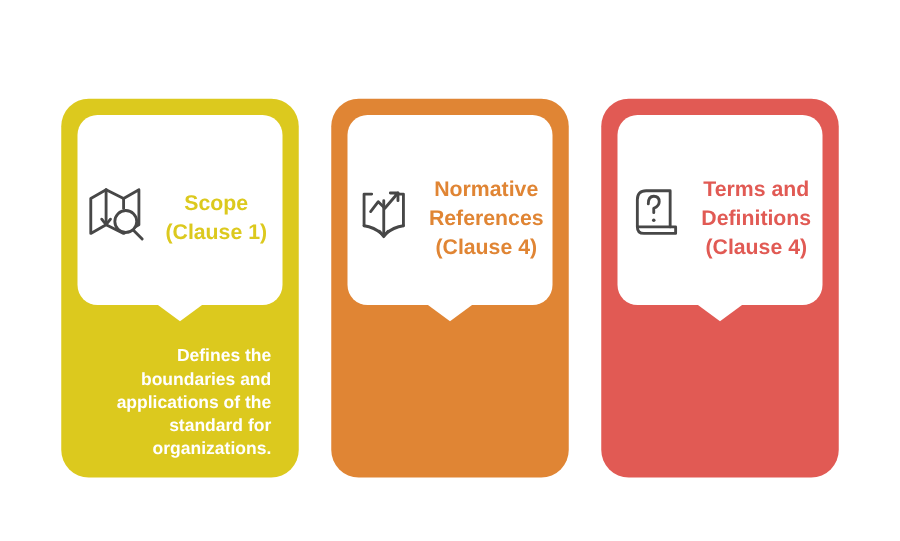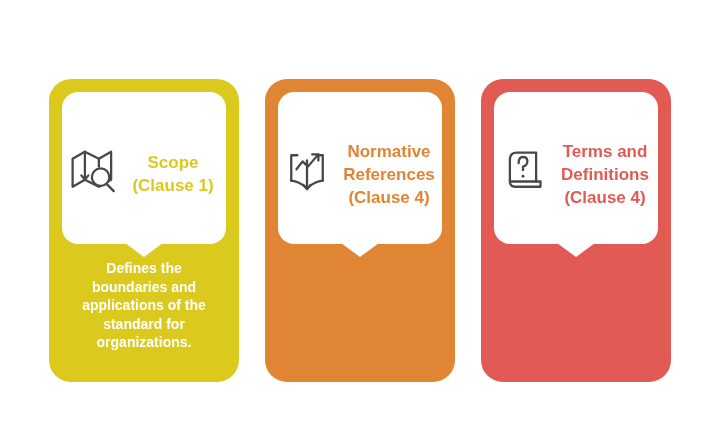--- a/index.html
+++ b/index.html
@@ -26,24 +26,24 @@
   }
   .icon-box { margin-top:5px; height:56px; display:flex; align-items:center; justify-content:center; }
   .icon-box svg { display:block; }
   .card-title {
     margin-top:12px; width:152px;
     color:var(--c);
     font-size:17px; font-weight:bold; line-height:23px;
     text-align:center;
   }
   .card-desc {
-    position:absolute; top:180px; left:0; right:0;
+    position:absolute; top:196px; left:0; right:0;
     padding:0 22px;
     color:#ffffff; font-size:14px; font-weight:600; line-height:18.5px;
-    text-align:center;
+    text-align:right;
   }
 </style>
 </head>
 <body>
 
 <div class="cards">
 
   <div class="card" style="--c: #DCC91E;">
     <div class="panel">
       <div class="icon-box">

